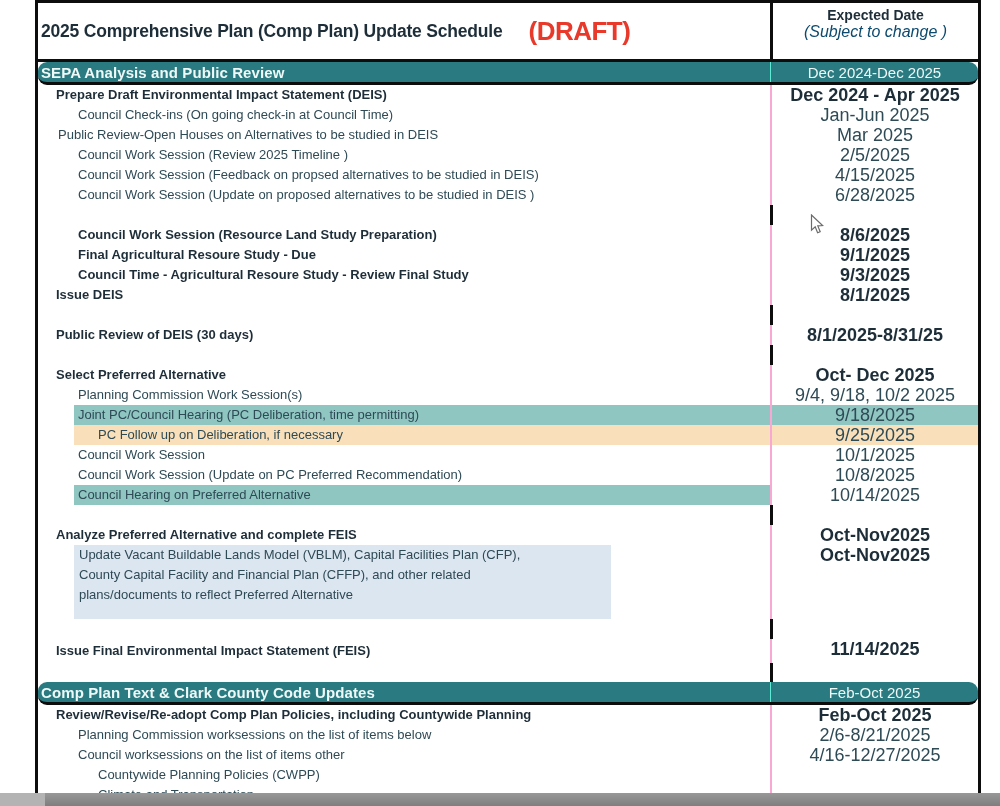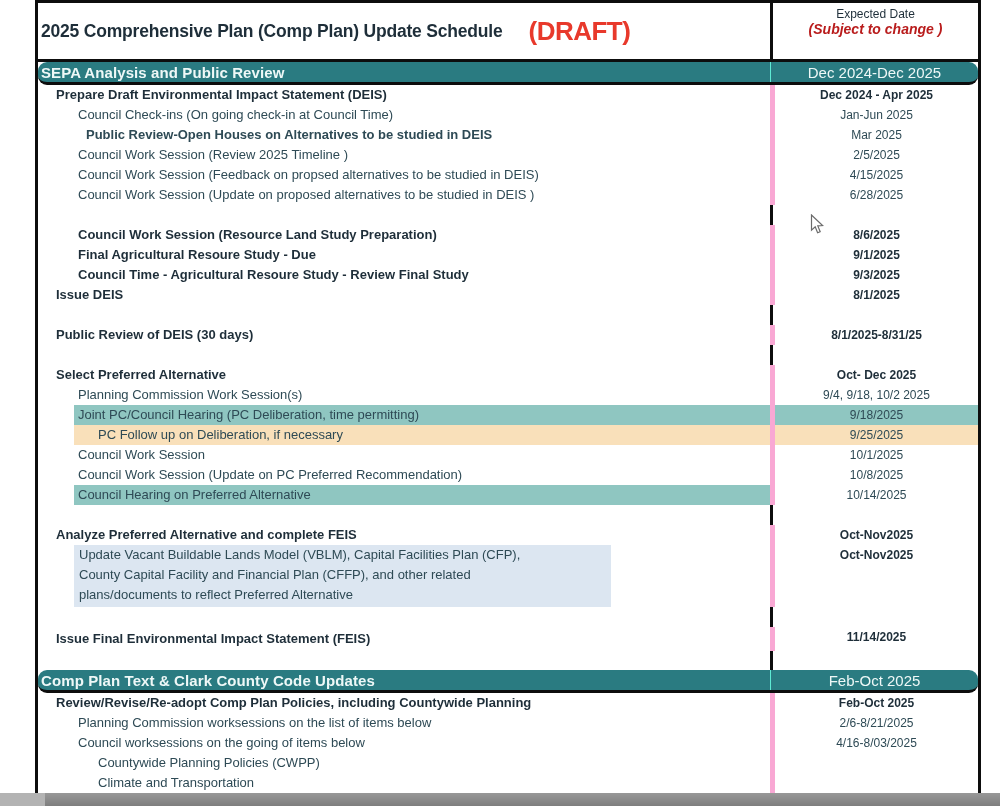--- a/index.html
+++ b/index.html
@@ -7,48 +7,48 @@
               font-family:"Liberation Sans","DejaVu Sans",sans-serif; }
   #doc { position:absolute; left:35px; top:0; width:946px; height:806px;
          border:3px solid #0d0d0d; border-bottom:none; background:#fff; }
 
   
   .title-row { display:flex; height:59px; border-bottom:3px solid #0d0d0d; }
   .title-cell { flex:1; display:flex; align-items:center; padding-left:3px;gap:20px; }
   .title-text { font-size:17.5px; font-weight:700; color:#1e2e39; letter-spacing:-0.2px; }
   .draft-text { font-size:26px; font-weight:700; color:#e8392b; margin-left:6px; letter-spacing:-0.5px; }
   .datehead-cell { width:208px; border-left:3px solid #0d0d0d; text-align:center; padding-top:4px; }
-  .datehead-1 { font-size:12px; font-weight:400; color:#1e2e39; }
-  .datehead-2 { font-size:14px; font-weight:700; font-style:italic; color:#b91c1c; }
+  .datehead-1 { font-size:14px; font-weight:700; color:#1e2e39; }
+  .datehead-2 { font-size:16px; font-weight:400; font-style:italic; color:#0c4a6e; }
 
   
   .section-band { display:flex; height:23px; border-bottom:3px solid #0d0d0d; background:#2a7b81;border-radius:9px; }
   .band-label { flex:1; color:#eef8f7; font-weight:700; font-size:15px; padding-left:3px;
                 display:flex; align-items:center; letter-spacing:0.1px; }
   .band-date { width:208px; border-left:1px solid #5eead4; color:#eef8f7; font-weight:400;
                font-size:15px; display:flex; align-items:center; justify-content:center; }
 
   
   .row { display:flex; min-height:20px; }
   .cell-main { flex:1; display:flex; }
   .cell-main .inner { display:flex; align-items:center; width:100%; }
-  .cell-date { width:208px; border-left:5px solid #f9a8d4; text-align:center; font-size:12px;
+  .cell-date { width:208px; border-left:2px solid #f9a8d4; text-align:center; font-size:18px;
                color:#2e4a55; display:flex; align-items:flex-start; justify-content:center; }
   .cell-date .dtxt { line-height:20px; }
   .row .label { font-size:13px; color:#2e4a55; line-height:20px; white-space:nowrap; }
   .row.bold .label, .row.bold .cell-date { font-weight:700; color:#1e2e39; }
   .row.bold .cell-date { color:#1e2e39; }
 
   .hl-teal-full .cell-main .inner, .hl-teal-full .cell-date { background:#8fc6c1; }
   .hl-orange   .cell-main .inner, .hl-orange   .cell-date { background:#f9e0ba; }
   .hl-teal-left .cell-main .inner { background:#8fc6c1; }
   .hl .cell-main .inner { margin-left:36px; width:auto; flex:1; }
 
   .block .cell-main .inner { margin-left:36px; width:537px; flex:none; background:#dce6f1;
-                             display:block; padding:0 0 2px 0; }
+                             display:block; padding:0 0 14px 0; }
   .block .line { font-size:13px; color:#2e4a55; line-height:20px; padding-left:5px; white-space:nowrap; }
   .block .cell-date { font-weight:700; color:#1e2e39; }
 
   .spacer { width:100%; display:flex; }
   .spacer .sp-main { flex:1; }
   .spacer .sp-date { width:208px; border-left:3px solid #0d0d0d; }
 
   
   #hscroll { position:absolute; left:0; top:793px; width:1000px; height:13px; background:#b3b3b3; }
   #hscroll .thumb { position:absolute; left:45px; top:0; height:13px; width:955px;
@@ -94,21 +94,21 @@
             <span class="label" style="padding-left: 40px;">Council Check-ins (On going check-in at Council Time)</span>
           </div>
         </div>
         <div class="cell-date">
           <span class="dtxt">Jan-Jun 2025</span>
         </div>
       </div>
       <div class="row">
         <div class="cell-main">
           <div class="inner">
-            <span class="label" style="padding-left: 48px; font-weight: bold;">Public Review-Open Houses on Alternatives to be studied in DEIS</span>
+            <span class="label" style="padding-left: 20px;">Public Review-Open Houses on Alternatives to be studied in DEIS</span>
           </div>
         </div>
         <div class="cell-date">
           <span class="dtxt">Mar 2025</span>
         </div>
       </div>
       <div class="row">
         <div class="cell-main">
           <div class="inner">
             <span class="label" style="padding-left: 40px;">Council Work Session (Review 2025 Timeline )</span>
@@ -334,25 +334,25 @@
             <span class="label" style="padding-left: 40px;">Planning Commission worksessions on the list of items below</span>
           </div>
         </div>
         <div class="cell-date">
           <span class="dtxt">2/6-8/21/2025</span>
         </div>
       </div>
       <div class="row">
         <div class="cell-main">
           <div class="inner">
-            <span class="label" style="padding-left: 40px;">Council worksessions on the going of items below</span>
-          </div>
-        </div>
-        <div class="cell-date">
-          <span class="dtxt">4/16-8/03/2025</span>
+            <span class="label" style="padding-left: 40px;">Council worksessions on the list of items other</span>
+          </div>
+        </div>
+        <div class="cell-date">
+          <span class="dtxt">4/16-12/27/2025</span>
         </div>
       </div>
       <div class="row">
         <div class="cell-main">
           <div class="inner">
             <span class="label" style="padding-left: 60px;">Countywide Planning Policies (CWPP)</span>
           </div>
         </div>
         <div class="cell-date">
           <span class="dtxt"></span>

